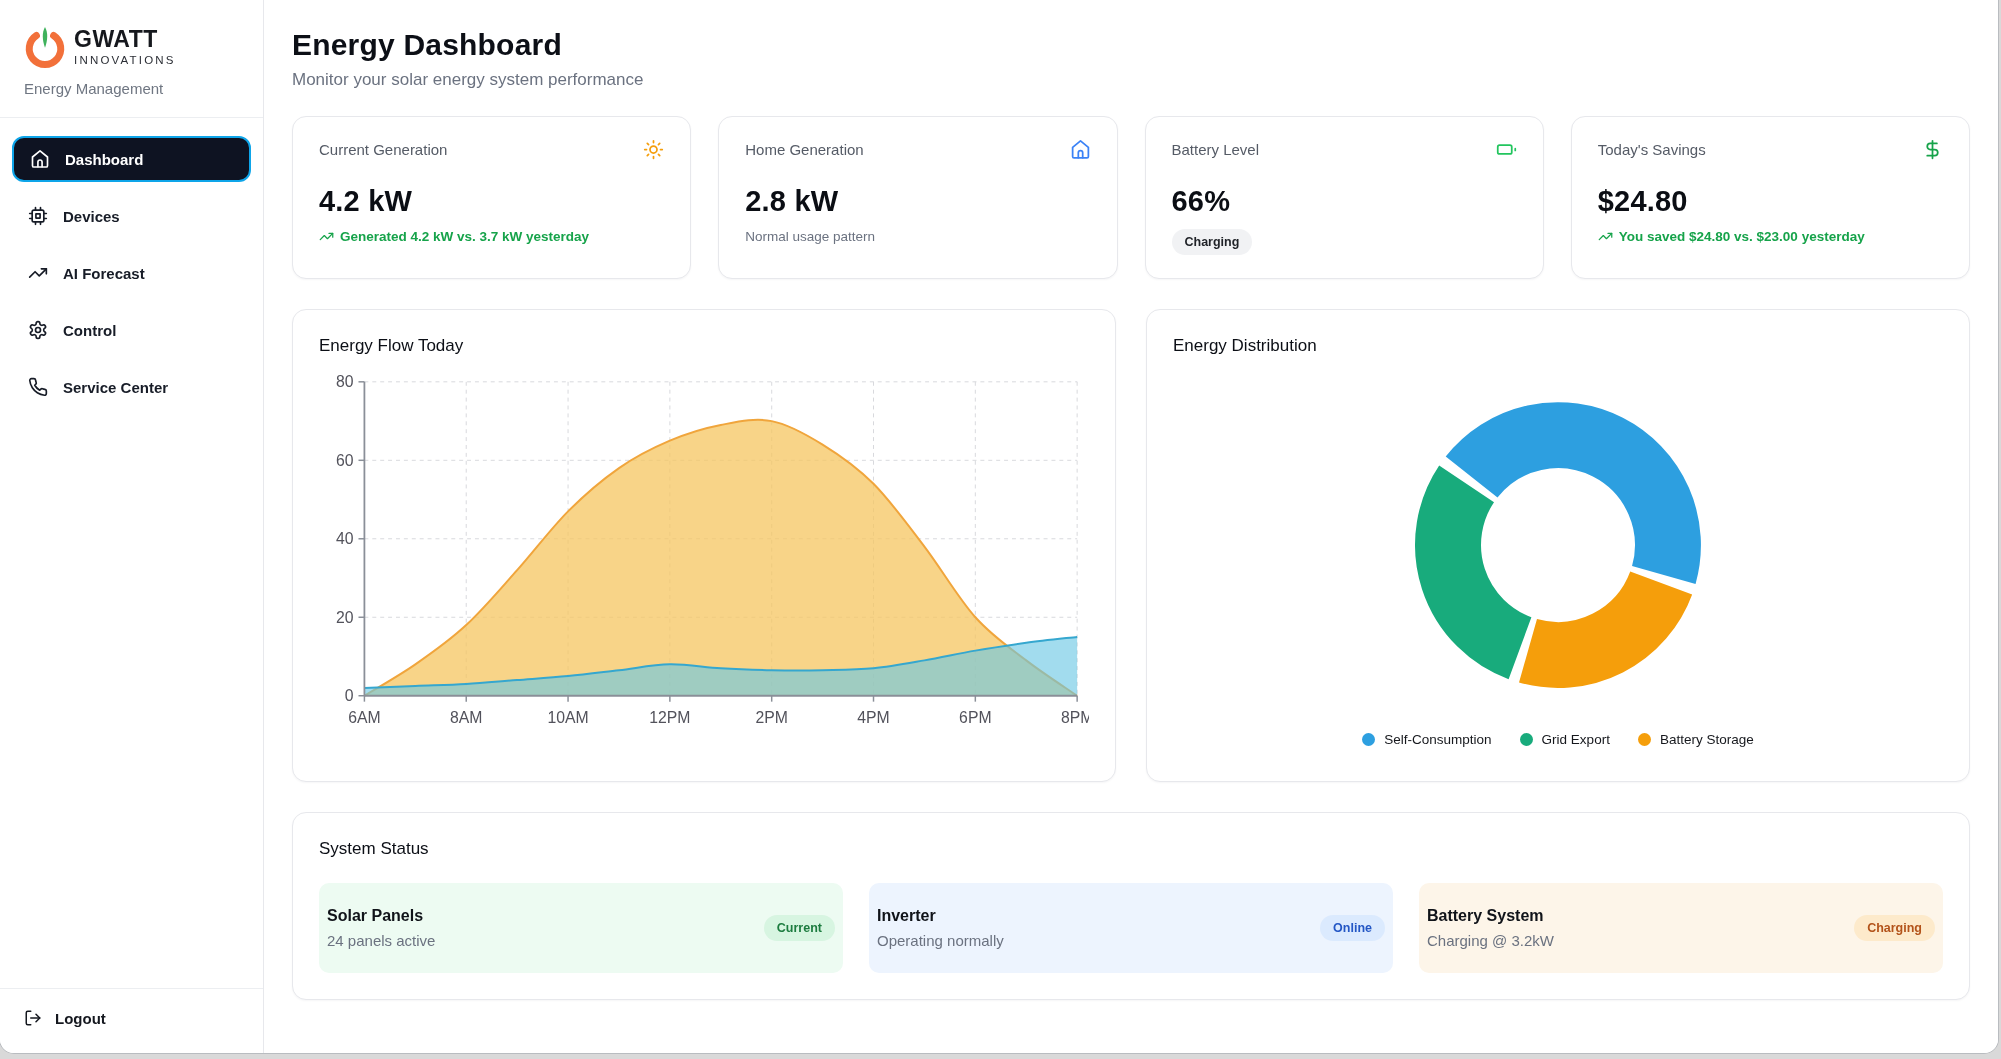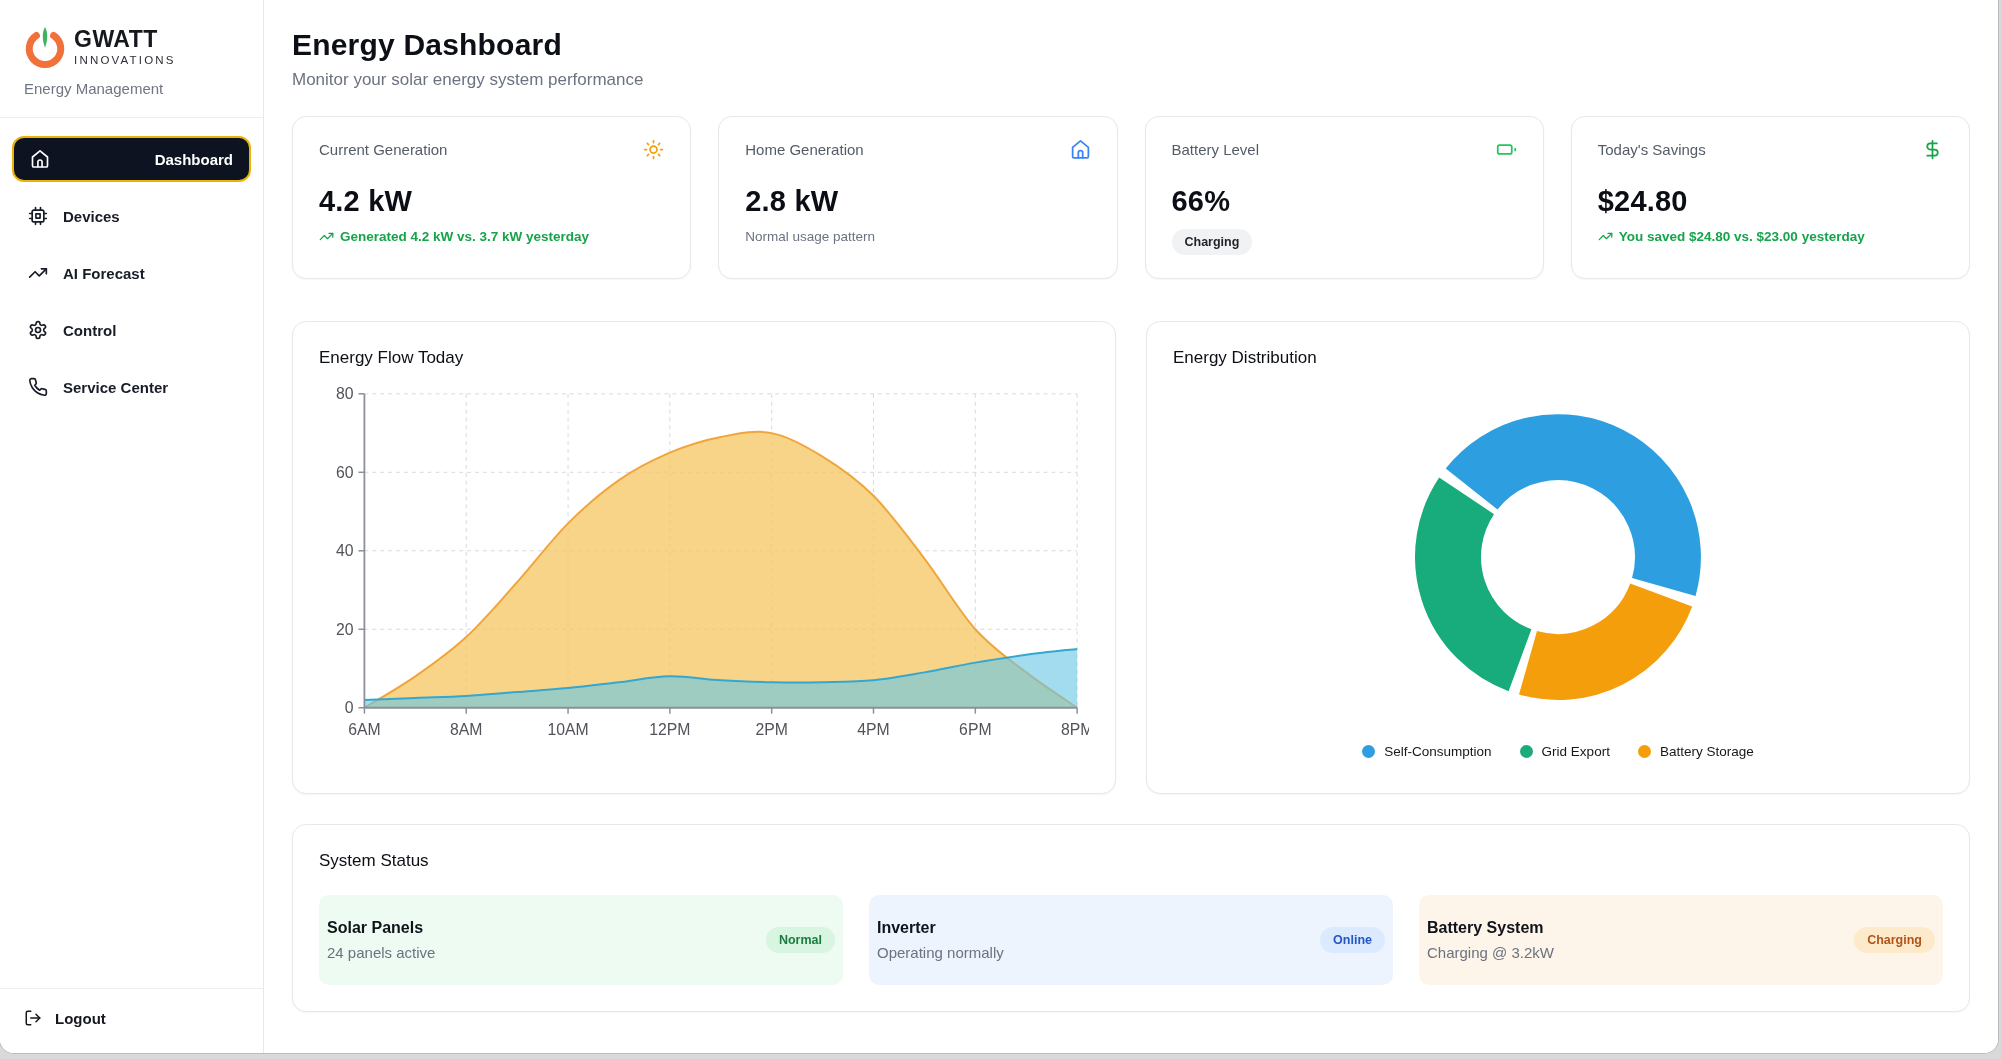--- a/index.html
+++ b/index.html
@@ -17,21 +17,21 @@
   .brand-row { display:flex; align-items:center; gap:8px; }
   .brand-logo { width:42px; height:42px; flex:0 0 auto; }
   .brand-name { font-size:23px; font-weight:800; color:#16181d; letter-spacing:.5px; line-height:1; }
   .brand-sub { font-size:11.5px; font-weight:500; color:#2b2e35; letter-spacing:2.2px; margin-top:3px; }
   .brand-tagline { margin-top:12px; font-size:15px; color:#6f7682; }
   nav { padding:18px 12px; display:flex; flex-direction:column; gap:11px; }
   .nav-item { display:flex; align-items:center; gap:15px; height:46px; padding:0 16px;
               border-radius:10px; font-size:15px; font-weight:600; color:#171c27; cursor:pointer;
               background:transparent; border:none; text-align:left; }
   .nav-item svg { width:20px; height:20px; }
-  .nav-item.active { background:#0e1322; color:#ffffff; border:2px solid #eab308; border-radius:12px;justify-content:space-between; }
+  .nav-item.active { background:#0e1322; color:#ffffff; border:2px solid #0ea5e9; border-radius:12px; }
   .sidebar-footer { margin-top:auto; border-top:1px solid #eceef1; padding:20px 24px 26px 24px; }
   .logout { display:flex; align-items:center; gap:13px; font-size:15px; font-weight:700;
             color:#15181f; background:none; border:none; cursor:pointer;text-align:center; }
   .logout svg { width:18px; height:18px; }
 
   
   main { flex:1; padding:28px 28px 24px 28px; overflow:hidden; background:#ffffff; }
   .page-title { font-size:30px; font-weight:800; color:#0c0f16; letter-spacing:.2px; }
   .page-subtitle { margin-top:8px; font-size:17px; color:#6b7280; }
 
@@ -43,21 +43,21 @@
   .stat-label { font-size:15px; color:#555b66; }
   .stat-icon svg { width:21px; height:21px; display:block; }
   .stat-value { margin-top:25px; font-size:29px; font-weight:800; color:#0b0e14; letter-spacing:.2px; }
   .stat-sub { margin-top:11px; font-size:13.5px; display:flex; align-items:center; gap:6px; }
   .stat-sub.trend { color:#16a34a; font-weight:700; }
   .stat-sub.muted { color:#6b7280; }
   .stat-sub svg { width:15px; height:15px; }
   .pill { display:inline-block; font-size:12.5px; font-weight:600; padding:6px 13px; border-radius:999px; }
   .pill.neutral { background:#f1f2f4; color:#1f2227; }
 
-  .charts { display:grid; grid-template-columns:1fr 1fr; gap:30px; margin-top:42px; }
+  .charts { display:grid; grid-template-columns:1fr 1fr; gap:30px; margin-top:30px; }
   .chart-card { padding:26px; display:flex; flex-direction:column; }
   .chart-title { font-size:17px; font-weight:500; color:#0c0f16; }
   .flow-svg { width:100%; margin-top:12px; }
   .donut-wrap { flex:1; display:flex; align-items:center; justify-content:center; padding-top:8px; }
   .legend { display:flex; justify-content:center; gap:28px; padding:6px 0 8px 0; }
   .legend-item { display:flex; align-items:center; gap:9px; font-size:13.5px; color:#16181d; }
   .legend-dot { width:13px; height:13px; border-radius:50%; }
 
   .status-card { margin-top:30px; padding:26px; }
   .status-title { font-size:17px; font-weight:500; color:#0c0f16; }
@@ -287,21 +287,21 @@
       </section>
 
       <section class="card status-card">
         <div class="status-title">System Status</div>
         <div class="status-grid" id="status-tiles">
             <div class="status-tile" style="background: rgb(237, 251, 242);">
               <div>
                 <div class="status-name">Solar Panels</div>
                 <div class="status-detail">24 panels active</div>
               </div>
-              <span class="pill" style="background:#d7f5e1;color:#1c7c3f">Normal</span>
+              <span class="pill" style="background:#d7f5e1;color:#1c7c3f">Current</span>
             </div>
             <div class="status-tile" style="background: rgb(237, 244, 254);">
               <div>
                 <div class="status-name">Inverter</div>
                 <div class="status-detail">Operating normally</div>
               </div>
               <span class="pill" style="background:#dbeafe;color:#2457c5">Online</span>
             </div>
             <div class="status-tile" style="background: rgb(253, 245, 233);">
               <div>

